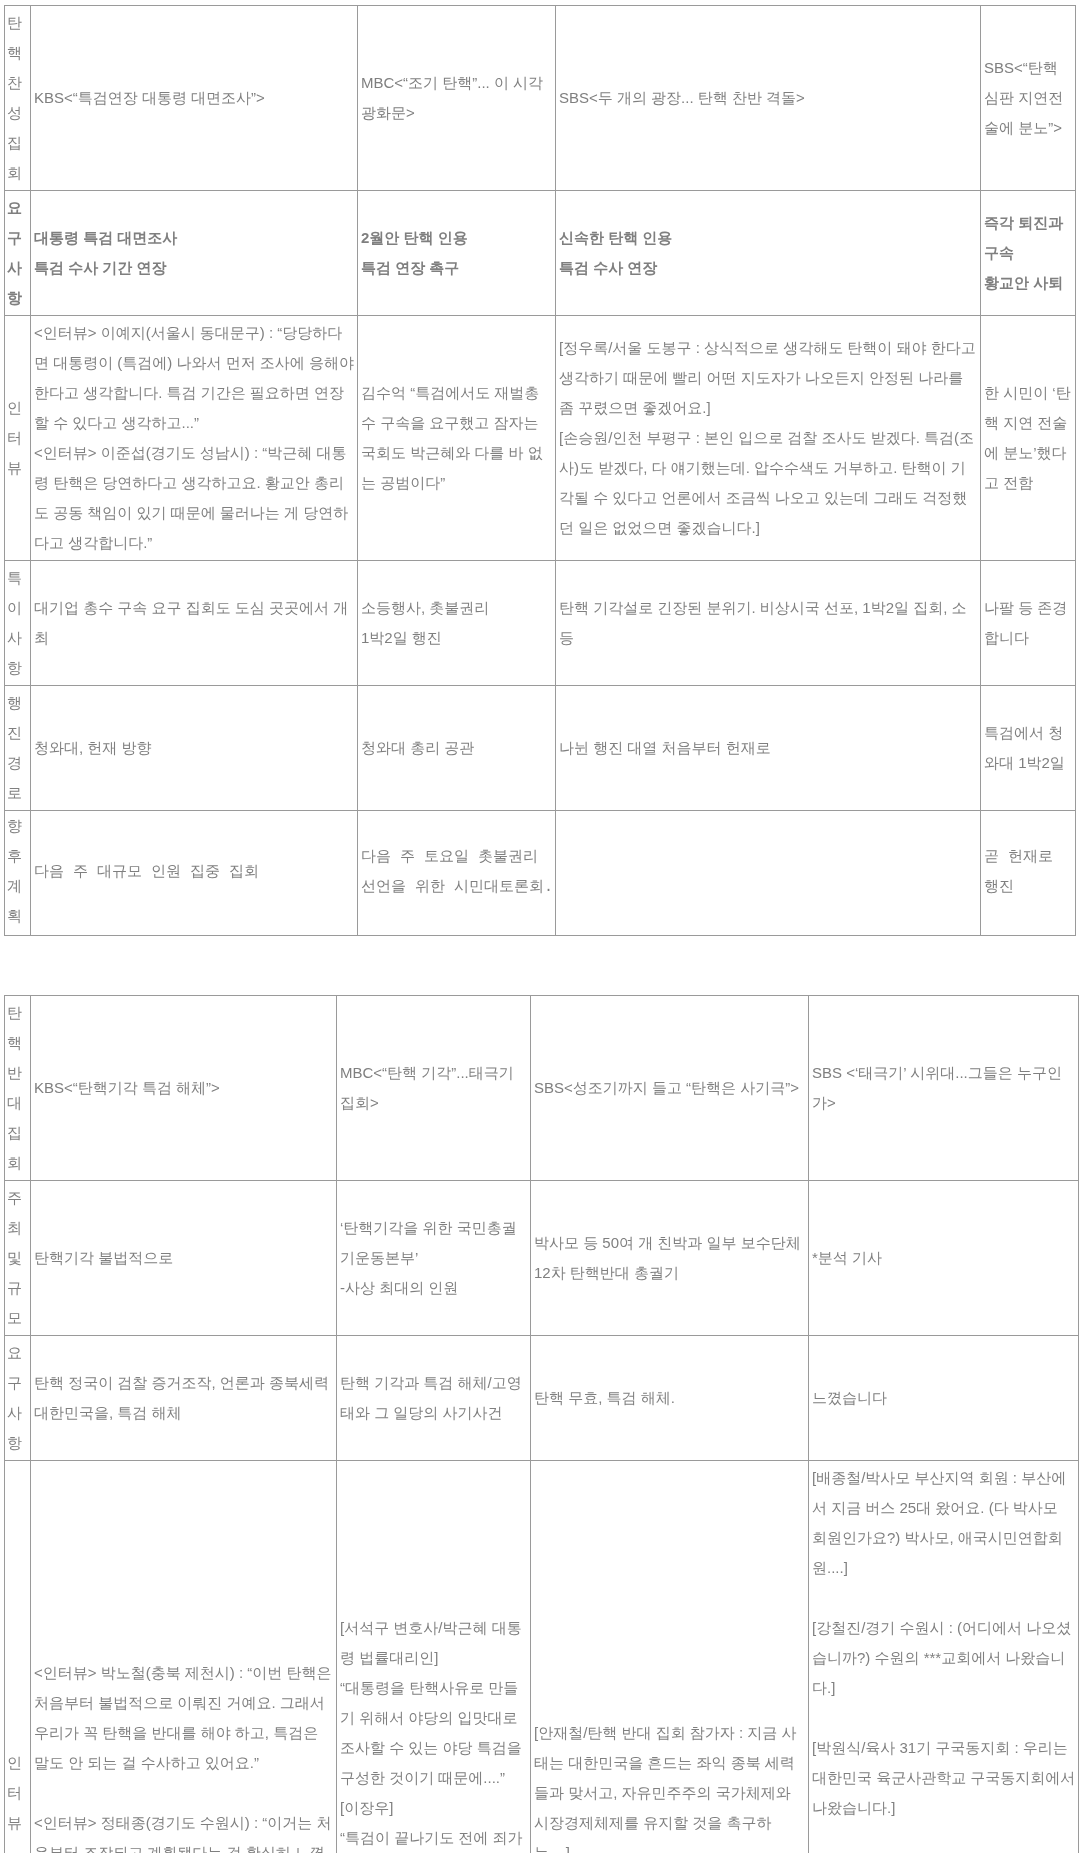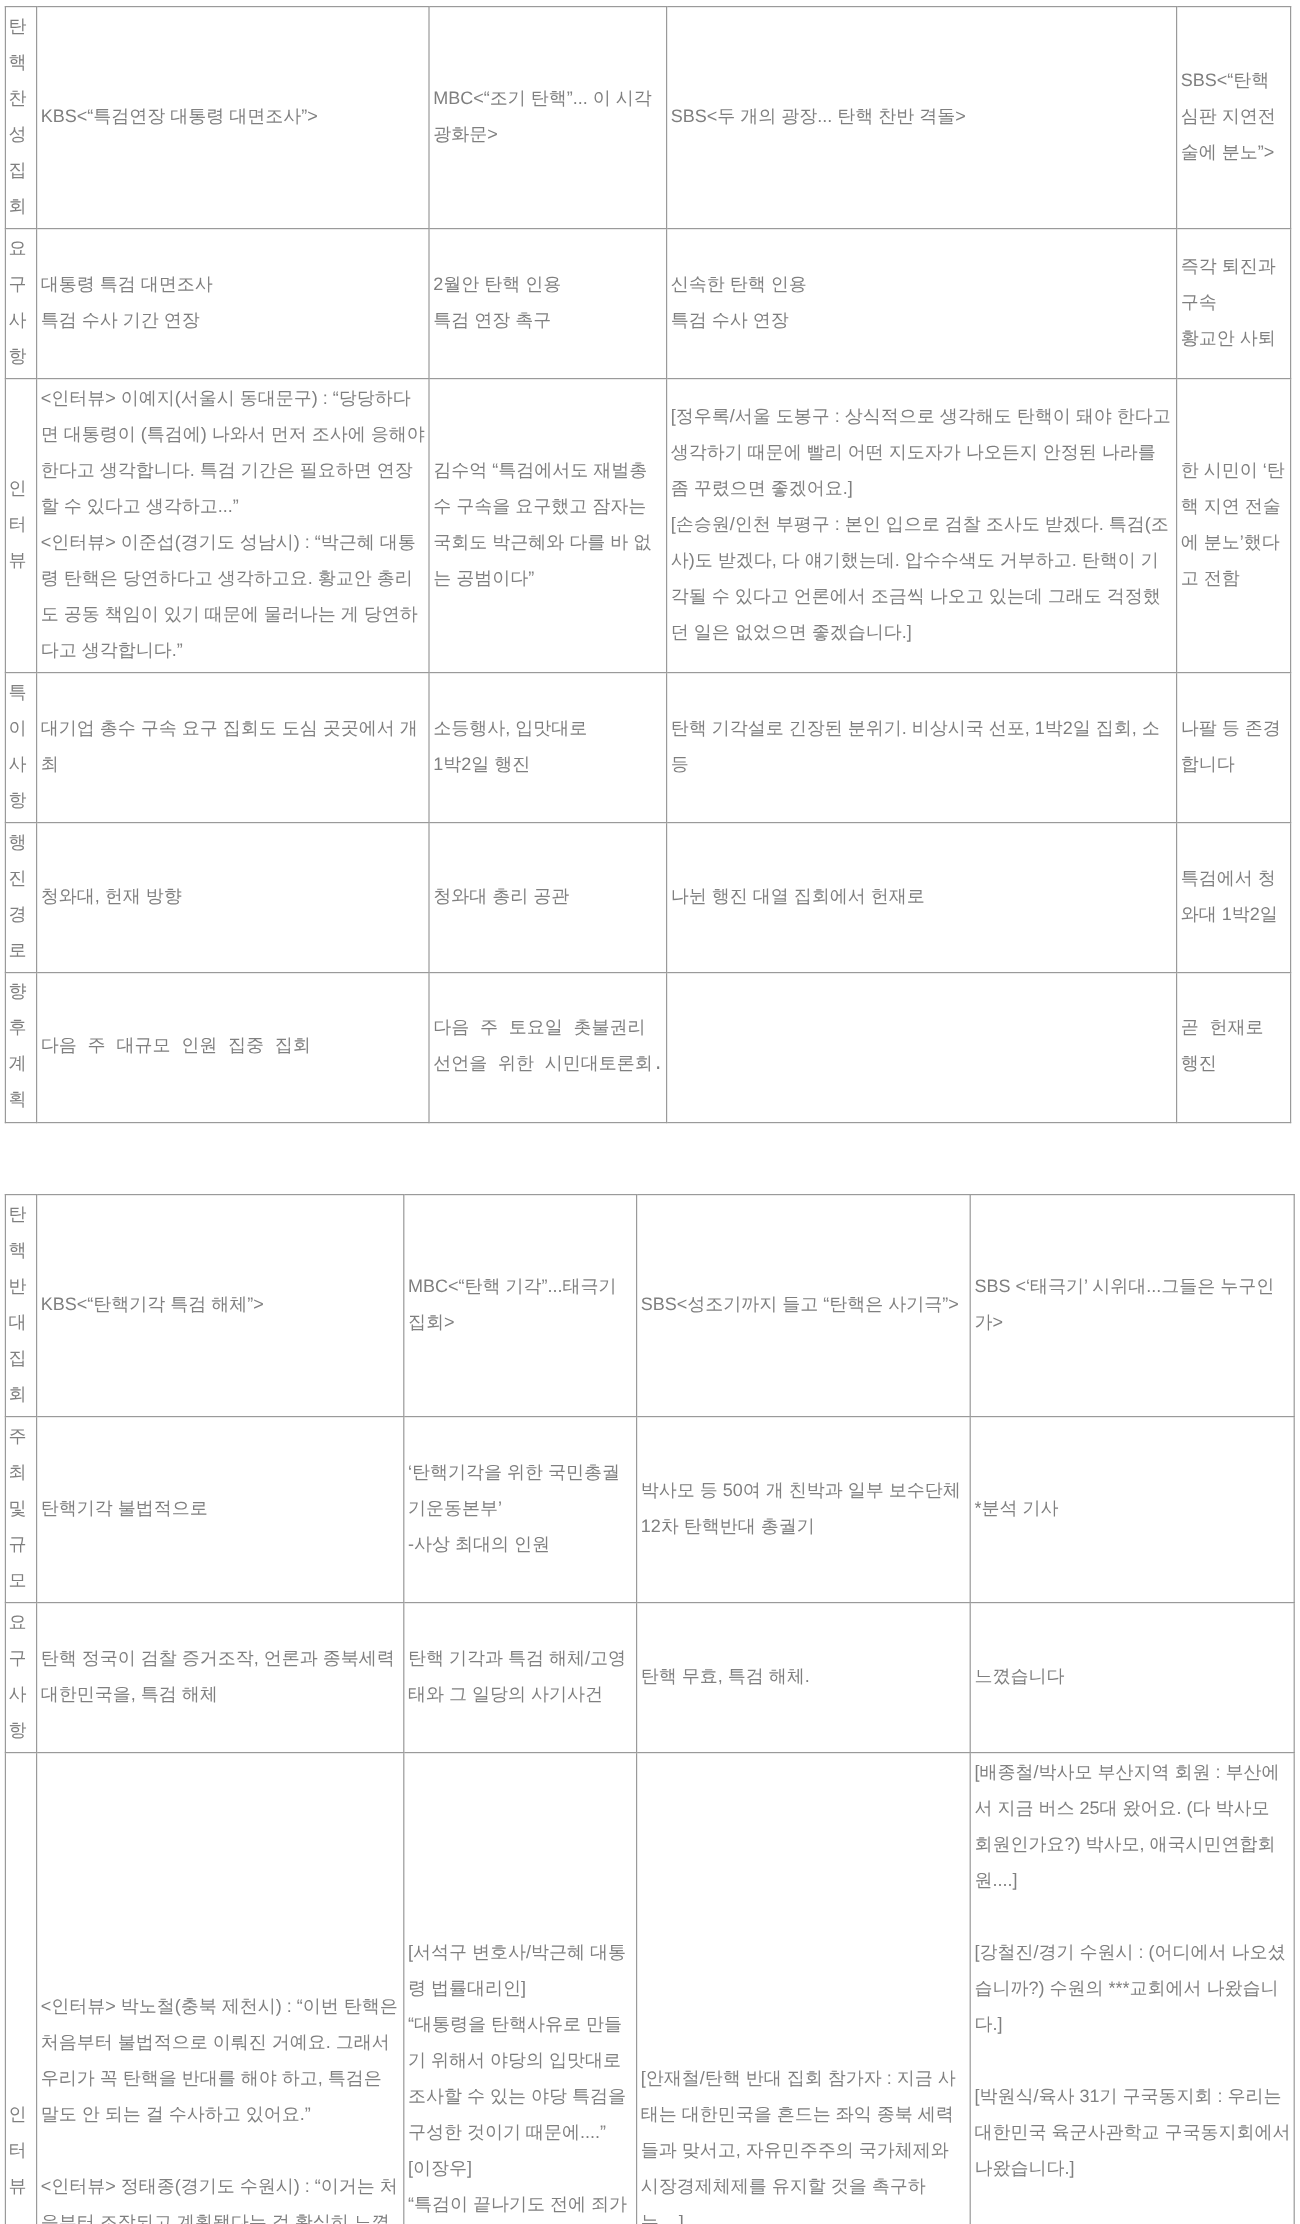--- a/index.html
+++ b/index.html
@@ -37,21 +37,21 @@
   #table1 { margin-bottom: 59px; }
   
   #table1 col.c0 { width: 26px; }
   #table1 col.c1 { width: 327px; }
   #table1 col.c2 { width: 198px; }
   #table1 col.c3 { width: 425px; }
   #table1 col.c4 { width: 95px; }
   
   #table1 tr.r0 { height: 68px; }
   #table1 tr.r1 { height: 84px; }
-  #table1 tr.r2 { height: 85px; }
+  #table1 tr.r2 { height: 85px; font-weight: bold; }
   #table1 tr.r3 { height: 187px; }
   #table1 tr.r4 { height: 50px; }
   #table1 tr.r5 { height: 50px; padding-left: 15px; }
   #table1 tr.r6 { height: 45px; font-family: Liberation Mono, monospace; }
   
   #table2 col.c0 { width: 26px; }
   #table2 col.c1 { width: 306px; }
   #table2 col.c2 { width: 194px; }
   #table2 col.c3 { width: 278px; }
   #table2 col.c4 { width: 270px; }
@@ -103,31 +103,31 @@
 &lt;인터뷰&gt; 이준섭(경기도 성남시) : “박근혜 대통령 탄핵은 당연하다고 생각하고요. 황교안 총리도 공동 책임이 있기 때문에 물러나는 게 당연하다고 생각합니다.”</td>
         <td>김수억 “특검에서도 재벌총수 구속을 요구했고 잠자는 국회도 박근혜와 다를 바 없는 공범이다”</td>
         <td>[정우록/서울 도봉구 : 상식적으로 생각해도 탄핵이 돼야 한다고 생각하기 때문에 빨리 어떤 지도자가 나오든지 안정된 나라를 좀 꾸렸으면 좋겠어요.]
 [손승원/인천 부평구 : 본인 입으로 검찰 조사도 받겠다. 특검(조사)도 받겠다, 다 얘기했는데. 압수수색도 거부하고. 탄핵이 기각될 수 있다고 언론에서 조금씩 나오고 있는데 그래도 걱정했던 일은 없었으면 좋겠습니다.]</td>
         <td>한 시민이 ‘탄핵 지연 전술에 분노’했다고 전함</td>
       </tr>
       <tr class="r4">
         <td class="rh">특이
 사항</td>
         <td>대기업 총수 구속 요구 집회도 도심 곳곳에서 개최</td>
-        <td>소등행사, 입맛대로
+        <td>소등행사, 촛불권리
 1박2일 행진</td>
         <td>탄핵 기각설로 긴장된 분위기. 비상시국 선포, 1박2일 집회, 소등</td>
         <td>나팔 등 존경합니다</td>
       </tr>
       <tr class="r5">
         <td class="rh">행진
 경로</td>
         <td>청와대, 헌재 방향</td>
         <td>청와대 총리 공관</td>
-        <td>나뉜 행진 대열 집회에서 헌재로</td>
+        <td>나뉜 행진 대열 처음부터 헌재로</td>
         <td>특검에서 청와대 1박2일</td>
       </tr>
       <tr class="r6">
         <td class="rh">향후
 계획</td>
         <td>다음 주 대규모 인원 집중 집회</td>
         <td>다음 주 토요일 촛불권리 선언을 위한 시민대토론회.</td>
         <td></td>
         <td>곧 헌재로 행진</td>
       </tr>

